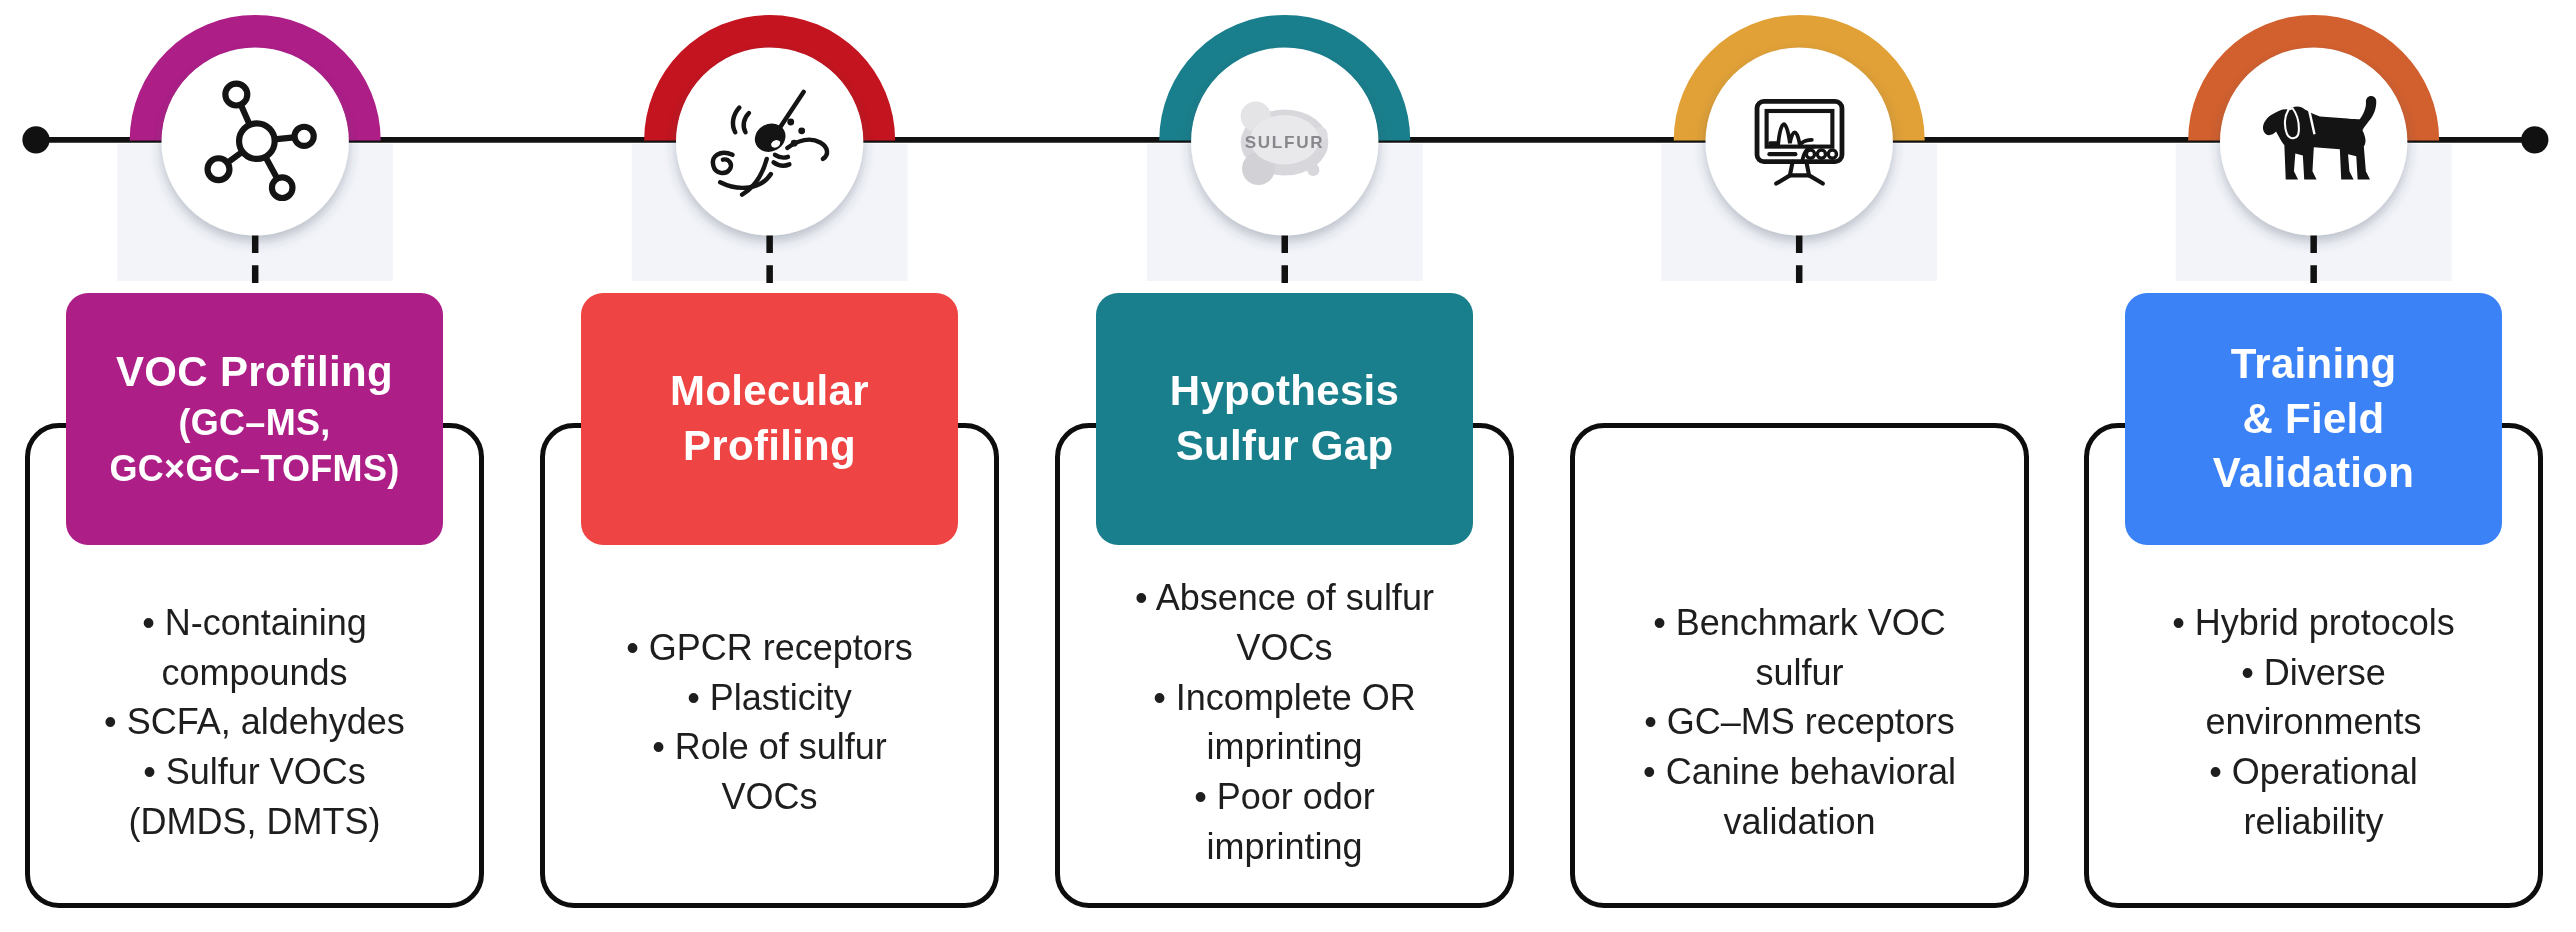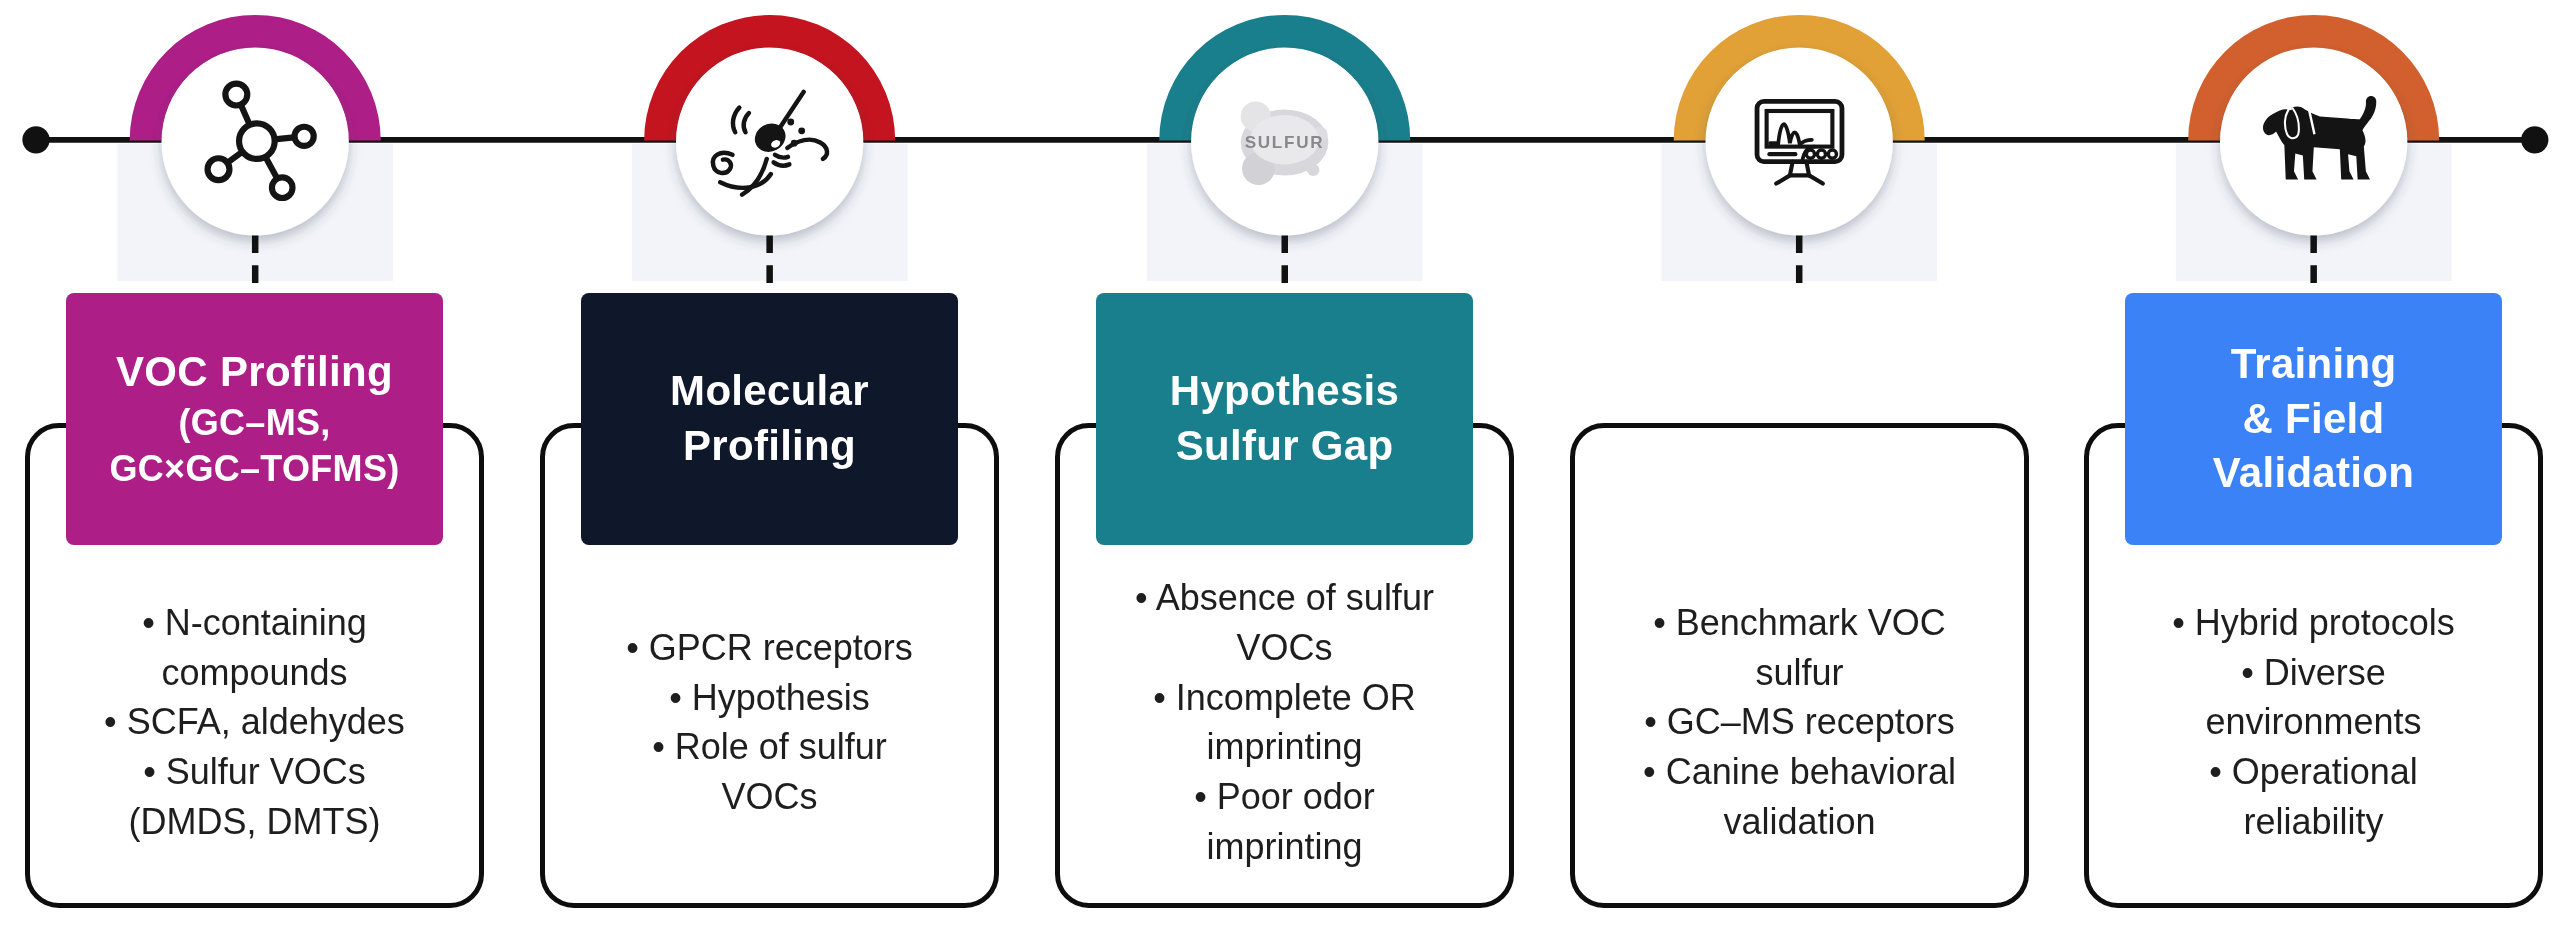--- a/index.html
+++ b/index.html
@@ -1,20 +1,20 @@
 <!DOCTYPE html>
 <html style="font-size:10.4px"><head>
 <meta charset="utf-8">
 <style>
   html,body{margin:0;padding:0;background:#fff}
   .stage{position:relative;width:2576px;height:932px;background:#ffffff;overflow:hidden;
          font-family:"Liberation Sans","DejaVu Sans",sans-serif}
   .base{position:absolute;left:0;top:0;z-index:1}
   .icon{position:absolute;top:74px;width:137px;height:137px;z-index:6}
-  .hdr{position:absolute;top:293px;width:377px;height:252px;border-radius:8px;z-index:5;
+  .hdr{position:absolute;top:293px;width:377px;height:252px;border-radius:22px;z-index:5;
        display:flex;flex-direction:column;align-items:center;justify-content:center;
        color:#ffffff;font-weight:bold;text-align:center;line-height:1.3;letter-spacing:0.3px}
   .hl{display:block}
   .card{position:absolute;top:423px;width:459px;height:485px;background:#ffffff;
         border:5.9px solid #0d0d0d;border-radius:34px;z-index:3;box-sizing:border-box}
   .ct{position:absolute;left:3.9px;right:3.9px;top:120px;bottom:6.5px;display:flex;flex-direction:column;
       align-items:center;justify-content:center;text-align:center;color:#1e1e1e;
       font-size:36px;line-height:1.38;font-weight:400}
   .bl{display:block}
 </style>
@@ -94,28 +94,28 @@
           <path d="M 106,129 C 113,134 122,135 129,132"></path>
         </g>
    <g fill="#141414">
           <ellipse cx="101" cy="93" rx="23" ry="20" transform="rotate(-28 101 93)"></ellipse>
     <circle cx="131" cy="70" r="5"></circle>
           <circle cx="147" cy="83" r="5"></circle>
           <circle cx="136" cy="101" r="5"></circle>
         </g>
    <ellipse cx="109" cy="102" rx="7" ry="5" transform="rotate(-28 109 102)" fill="#fff"></ellipse>
       </svg></div>
-    <div class="hdr" style="left:581px;background:#0f172a">
+    <div class="hdr" style="left:581px;background:#ef4444">
       <span class="hl" style="font-size:42px">Molecular</span>
       <span class="hl" style="font-size:42px">Profiling</span>
     </div>
     <div class="card" style="left:540px">
       <div class="ct">
         <span class="bl">• GPCR receptors</span>
-        <span class="bl">• Hypothesis</span>
+        <span class="bl">• Plasticity</span>
         <span class="bl">• Role of sulfur</span>
         <span class="bl">VOCs</span>
       </div>
     </div>
     <div class="icon" style="left:1216px">
     <svg width="137" height="137" viewBox="0 0 200 200">
    <g>
           <ellipse cx="100" cy="100" rx="64" ry="48" fill="#d8d8dc"></ellipse>
     <circle cx="58" cy="62" r="22" fill="#e4e4e7"></circle>
           <circle cx="62" cy="138" r="24" fill="#d2d2d6"></circle>

